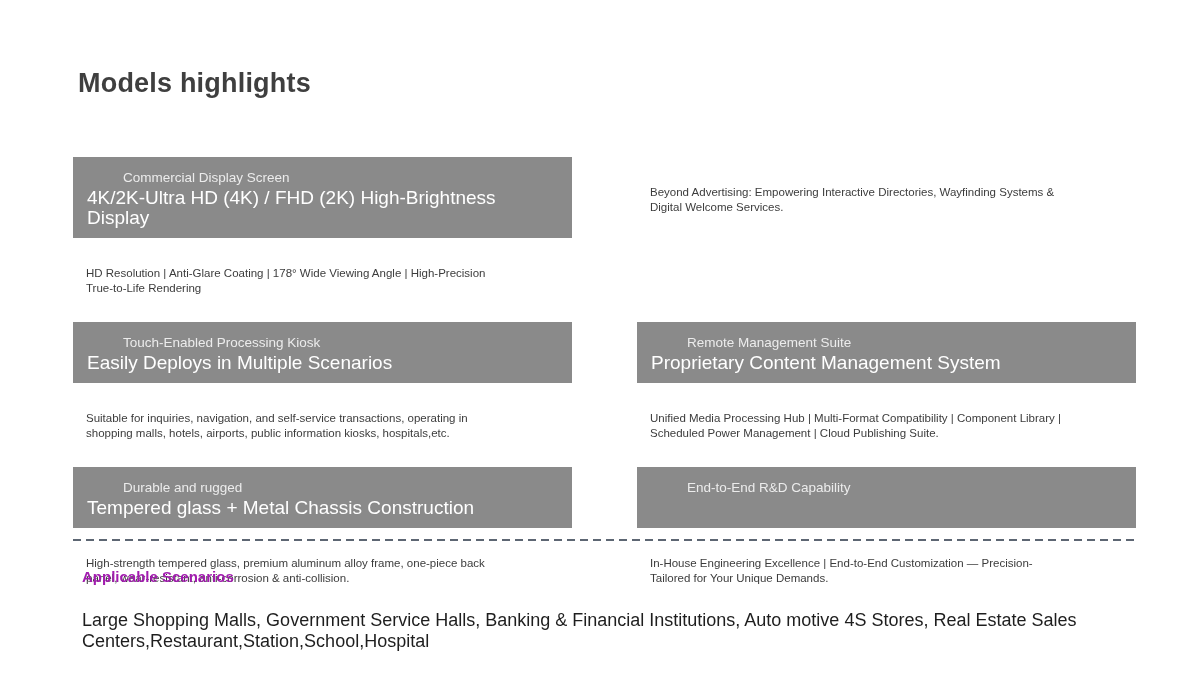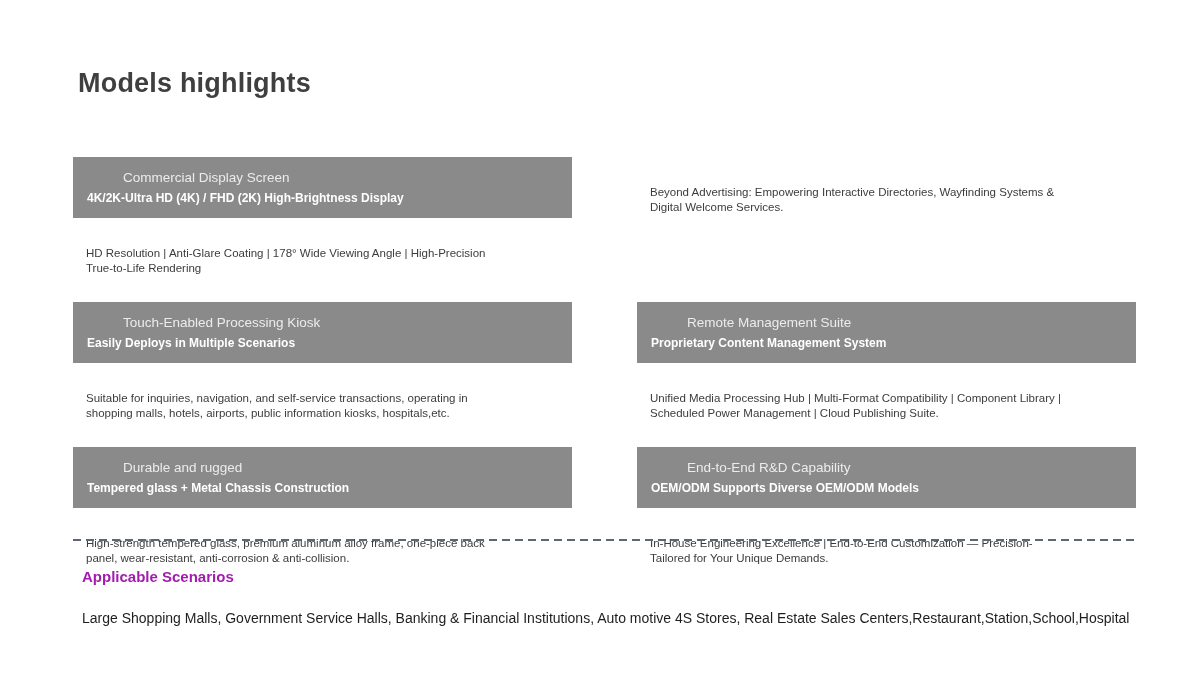--- a/index.html
+++ b/index.html
@@ -35,22 +35,22 @@
   }
   .card-title {
     font-size: 13.5px;
     font-weight: normal;
     color: #ececec;
     line-height: 20px;
     display: block;
     margin-left: 36px;
   }
   .card-subtitle {
-    font-size: 12px;
-    font-weight: bold;
+    font-size: 19px;
+    font-weight: normal;
     color: #ffffff;
     line-height: 20px;
     display: block;
   }
   .card-desc {
     margin: 28px 0 3px 13px;
     max-width: 412px;
     font-size: 11.5px;
     line-height: 15px;
     color: #3c3c3c;
@@ -65,21 +65,21 @@
     position: absolute;
     left: 82px; top: 568px;
     font-size: 15px;
     font-weight: bold;
     color: #a21caf;
   }
   .scenarios-text {
     position: absolute;
     left: 82px; top: 610px;
     width: 1060px;
-    font-size: 14px;
+    font-size: 18px;
     color: #1e1e1e;
   }
 </style>
 </head>
 <body>
 
 <h1 class="page-title">Models highlights</h1>
 
 <div class="cards-grid">
 
@@ -115,21 +115,20 @@
     <div class="card-header">
       <span class="card-title">Durable and rugged</span>
       <span class="card-subtitle">Tempered glass + Metal Chassis Construction</span>
     </div>
     <p class="card-desc">High-strength tempered glass, premium aluminum alloy frame, one-piece back panel, wear-resistant, anti-corrosion &amp; anti-collision.</p>
   </div>
 
   <div class="card">
     <div class="card-header">
       <span class="card-title">End-to-End R&amp;D Capability</span>
-      <span class="card-subtitle">OEM/ODM Supports Diverse OEM/ODM Models</span>
     </div>
     <p class="card-desc">In-House Engineering Excellence | End-to-End Customization — Precision-Tailored for Your Unique Demands.</p>
   </div>
 
 </div>
 
 <div class="divider"></div>
 
 <h2 class="scenarios-heading">Applicable Scenarios</h2>
 <p class="scenarios-text">Large Shopping Malls, Government Service Halls, Banking &amp; Financial Institutions, Auto motive 4S Stores, Real Estate Sales Centers,Restaurant,Station,School,Hospital</p>

